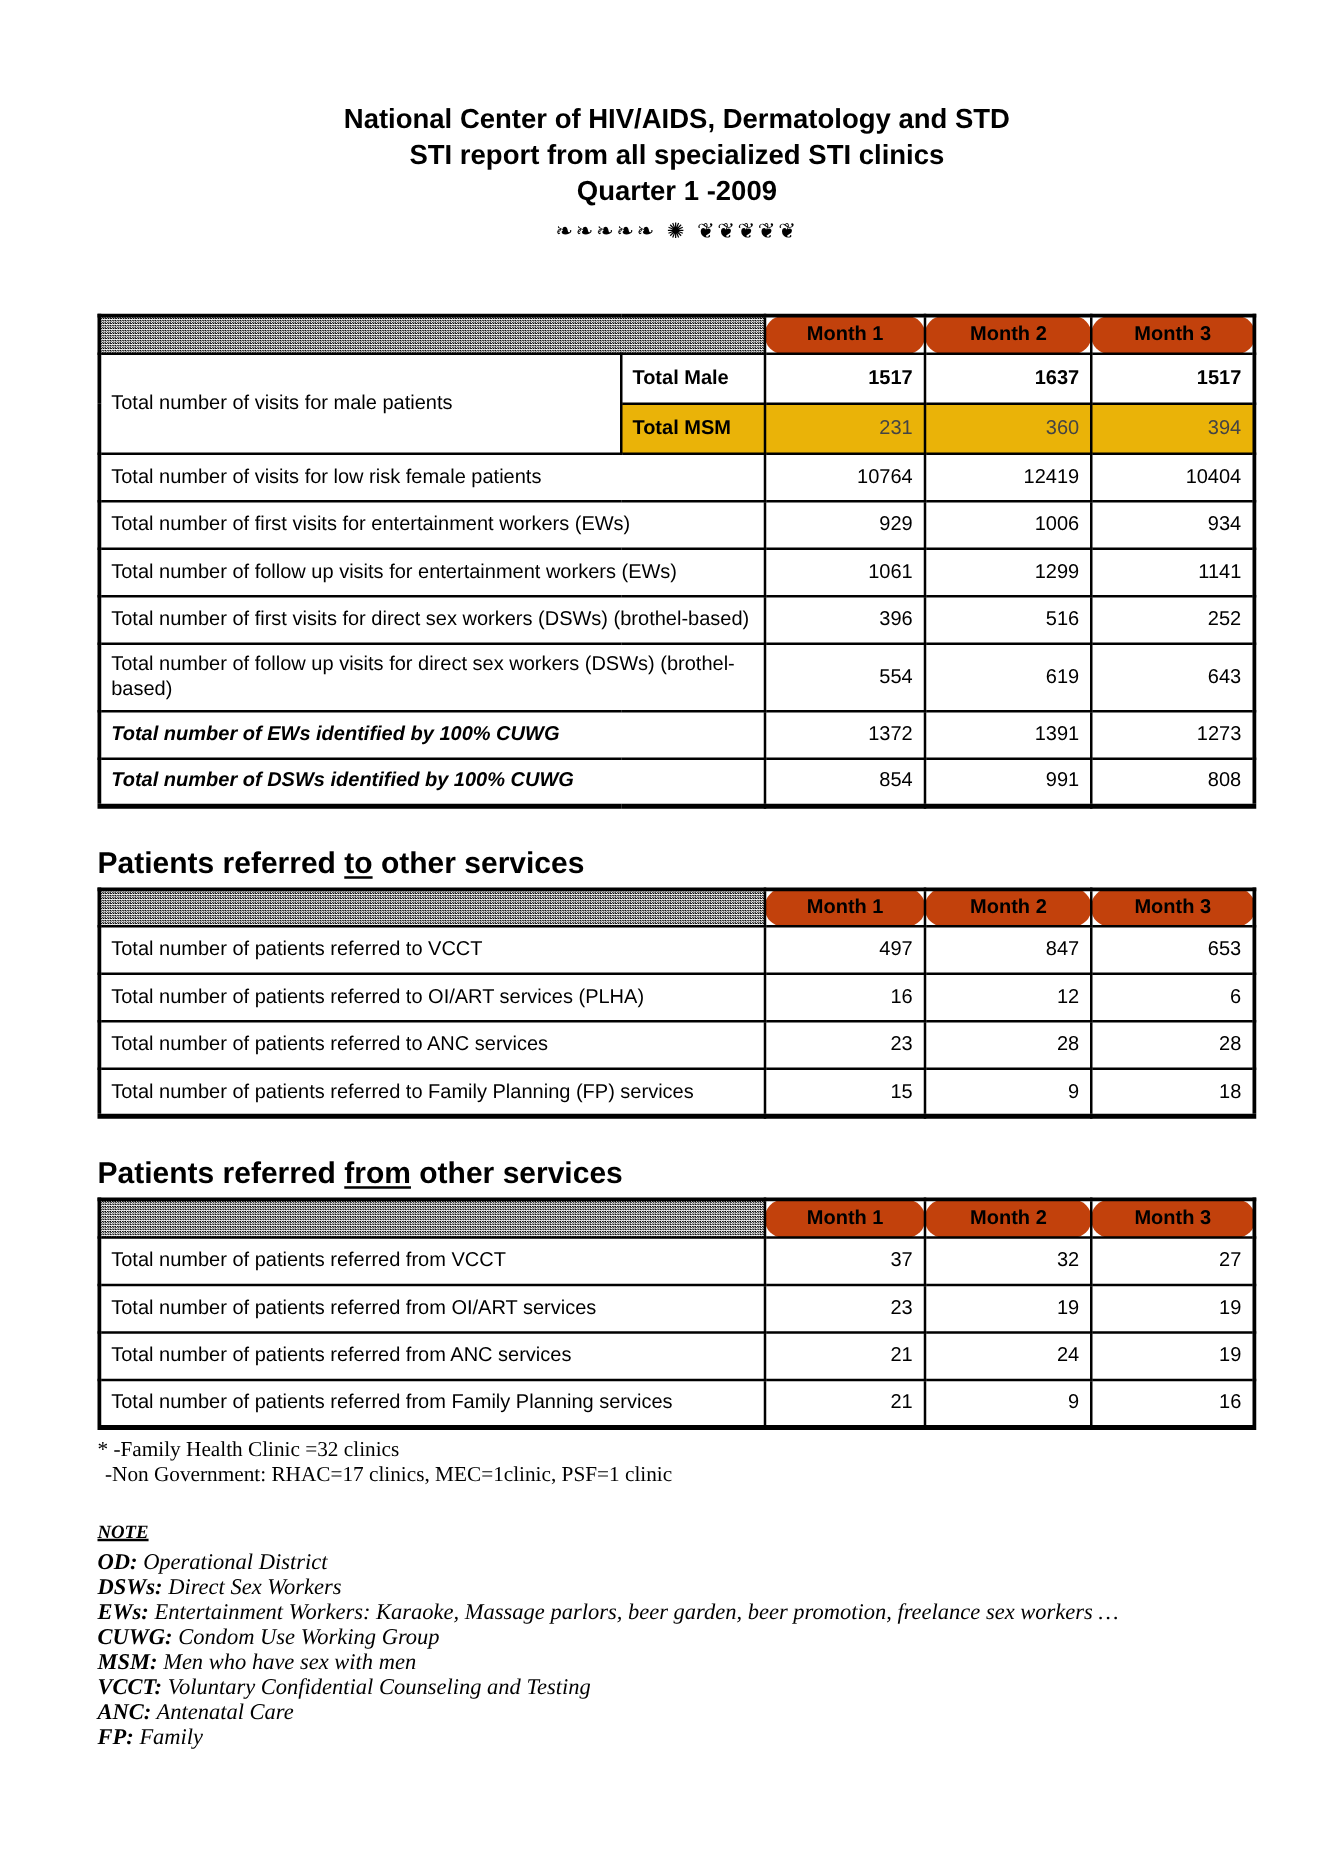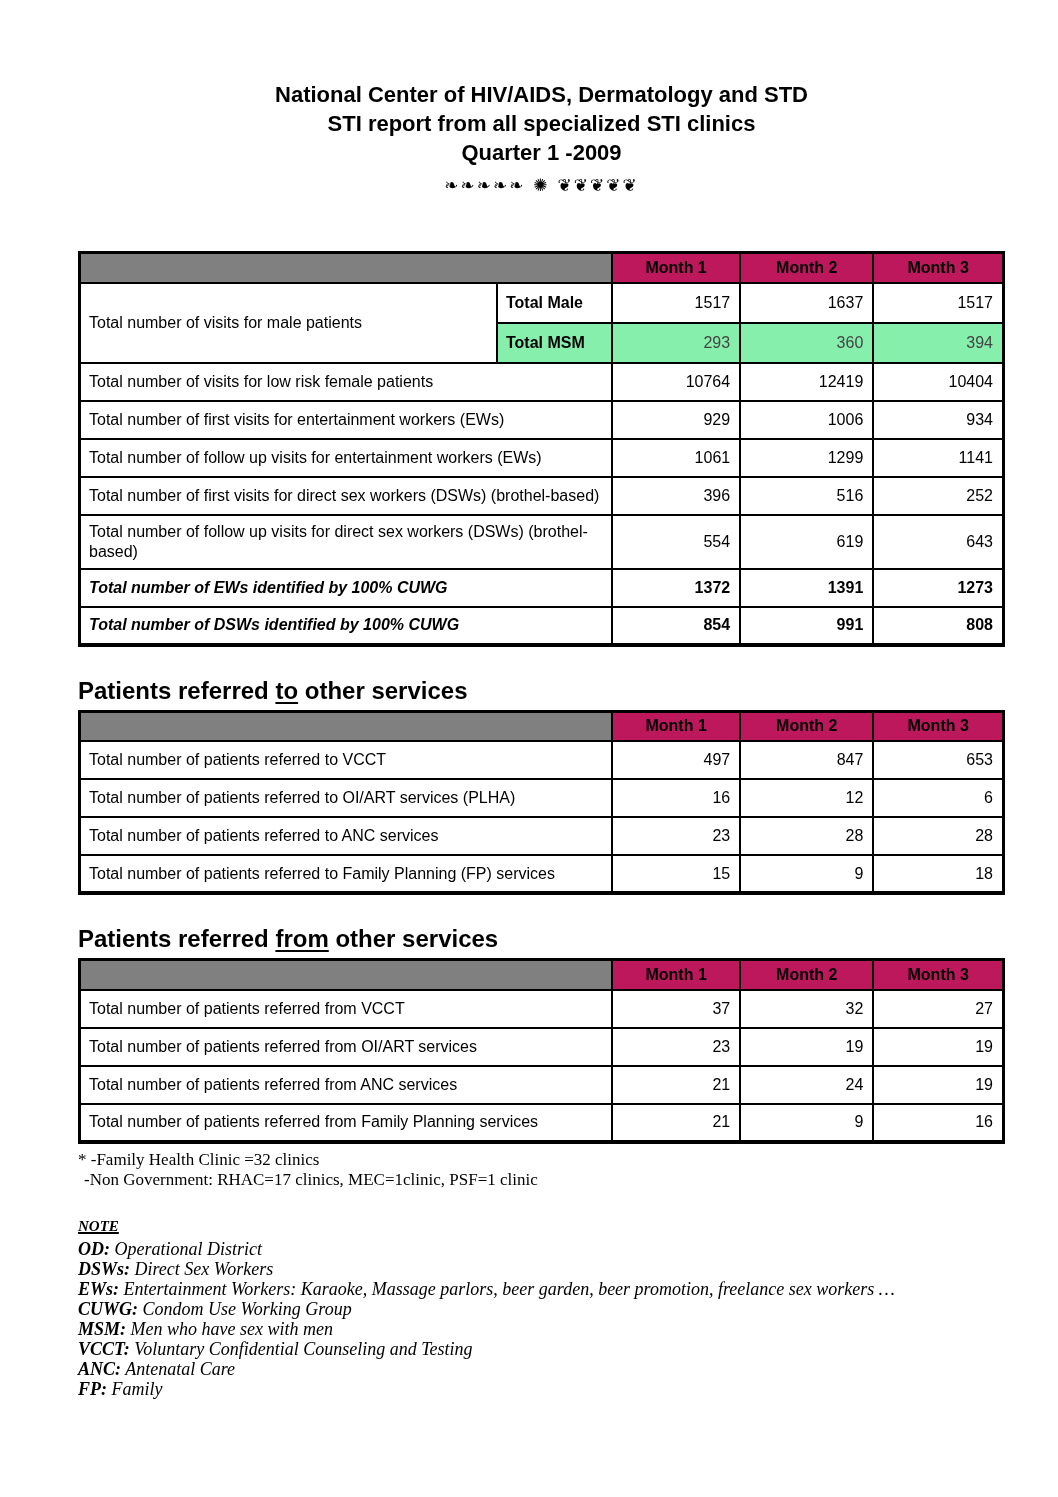--- a/index.html
+++ b/index.html
@@ -17,30 +17,30 @@
   table.rpt { border-collapse: collapse; table-layout: fixed; width: 927px;
               border: 3px solid #000; }
   table.rpt th, table.rpt td { border: 2px solid #000; font-size: 16px; vertical-align: middle; }
   table.rpt { border-bottom-width: 4px; }
 
   th.hatch {
     background-image: conic-gradient(#000 0 25%, #fff 0 50%, #000 0 75%, #fff 0);
     background-size: 2px 2px;
     height: 30px;
   }
-  th.mh { font-weight: bold; text-align: center; height: 30px; background: #be185d; }
+  th.mh { font-weight: bold; text-align: center; height: 30px; background: #c2410c; border-radius: 14px; }
 
   td.lbl { text-align: left; padding: 6px 8px; height: 38px; line-height: 20px; }
   td.sub { font-weight: bold; text-align: left; padding: 6px 8px; height: 40px; }
   td.val { text-align: right; padding: 6px 9px; height: 38px; }
-  tr.boldvals td.val { font-weight: normal; }
-  tr.msm td { background: #86efac; }
+  tr.boldvals td.val { font-weight: bold; }
+  tr.msm td { background: #eab308; }
   tr.msm td.val { color: #444; font-weight: normal; }
   tr.cuwg td.lbl { font-weight: bold; font-style: italic; }
-  tr.cuwg td.val { font-weight: bold; }
+  tr.cuwg td.val { font-weight: normal; }
 
   
   h2.section { font-size: 24px; font-weight: bold; margin: 30px 0 5px 0; }
   h2.section .u { text-decoration: underline; text-decoration-thickness: 2px; text-underline-offset: 3px; }
 
   
   .footnotes { font-family: "Liberation Serif", serif; font-size: 17px; line-height: 20px; margin-top: 6px; }
   .footnotes .fn2 { padding-left: 6px; }
 
   
@@ -79,21 +79,21 @@
       </tr>
       <tr class="boldvals">
         <td class="lbl" rowspan="2">Total number of visits for male patients</td>
         <td class="sub">Total Male</td>
         <td class="val">1517</td>
         <td class="val">1637</td>
         <td class="val">1517</td>
       </tr>
       <tr class="msm">
         <td class="sub">Total MSM</td>
-        <td class="val">293</td>
+        <td class="val">231</td>
         <td class="val">360</td>
         <td class="val">394</td>
       </tr>
       <tr>
         <td class="lbl" colspan="2">Total number of visits for low risk female patients</td>
         <td class="val">10764</td>
         <td class="val">12419</td>
         <td class="val">10404</td>
       </tr>
       <tr>

